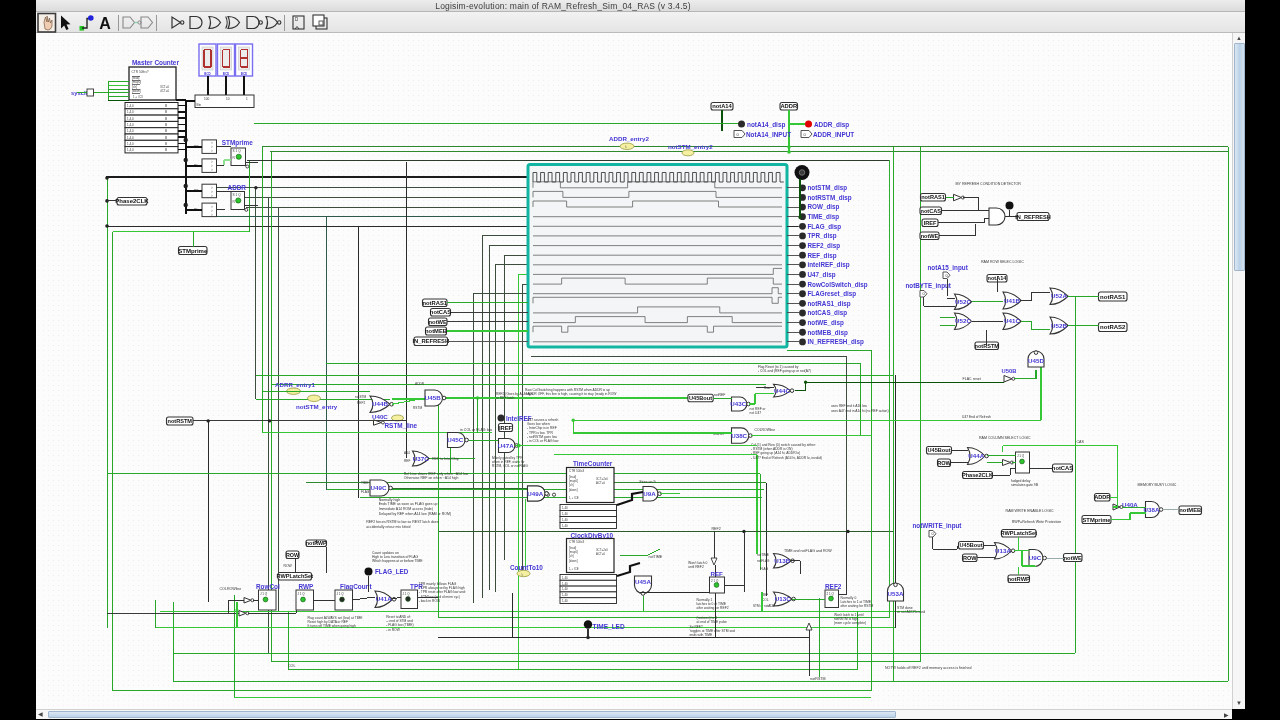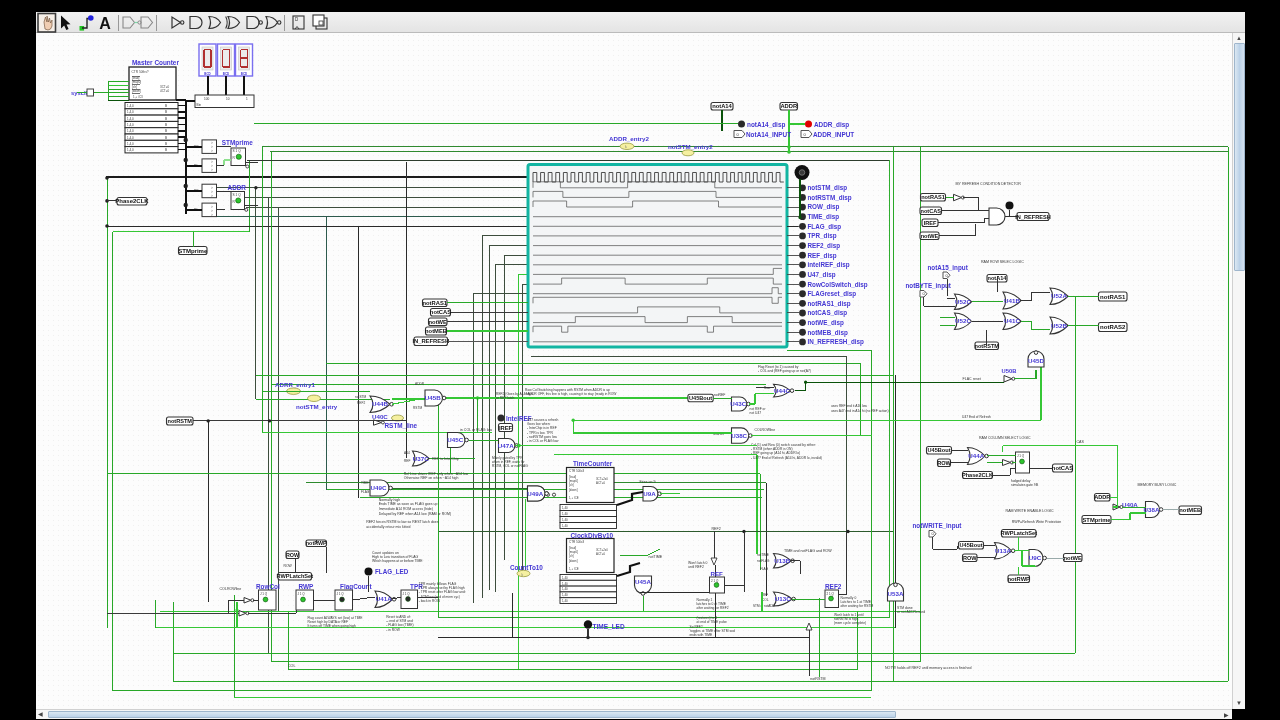--- a/index.html
+++ b/index.html
@@ -10,20 +10,23 @@
 #canvas{position:absolute;left:36px;top:33px;width:1196px;height:676px;background:#fcfcfc;
  background-image:radial-gradient(circle,#efefef 0.7px,transparent 0.8px);background-size:5px 5px}
 #vsb{position:absolute;left:1232px;top:33px;width:13px;height:676px;background:#f6f6f6;border-left:1px solid #d0d0d0}
 #vthumb{position:absolute;left:1px;top:10px;width:11px;height:228px;background:linear-gradient(to right,#dce8f2,#bcd2e8,#d4e2f0);border:1px solid #9fb6cc;border-radius:1px}
 #hsb{position:absolute;left:36px;top:709px;width:1196px;height:9.5px;background:#f6f6f6;border-top:1px solid #d0d0d0}
 #hthumb{position:absolute;left:12px;top:1px;width:848px;height:7px;background:linear-gradient(#dce8f2,#bcd2e8);border:1px solid #9fb6cc;border-radius:1px}
 .arr{position:absolute;font-size:6px;color:#444;line-height:8px}
 svg{position:absolute;left:0;top:0}
 </style></head><body>
 <div id="win">
+<div id="titlebar">
+      <div id="title">Logisim-evolution: main of RAM_Refresh_Sim_04_RAS (v 3.4.5)</div>
+    </div>
 <div id="toolbar"></div>
 <div id="canvas"></div>
 <div id="vsb">
       <div id="vthumb"></div>
       <div class="arr" style="left:3px;top:1px">▲</div>
       <div class="arr" style="left:3px;top:666px">▼</div>
     </div>
 <div id="hsb">
       <div id="hthumb"></div>
       <div class="arr" style="left:2px;top:0">◀</div>

